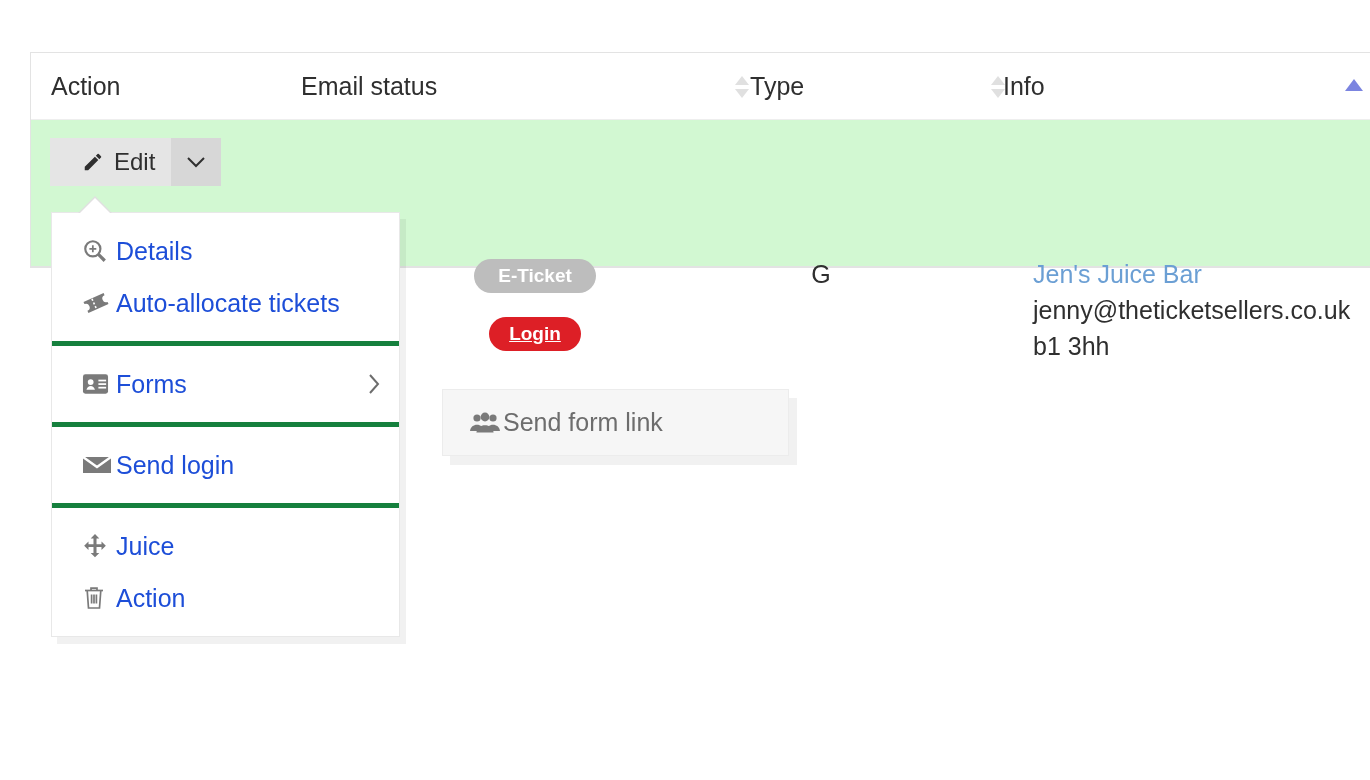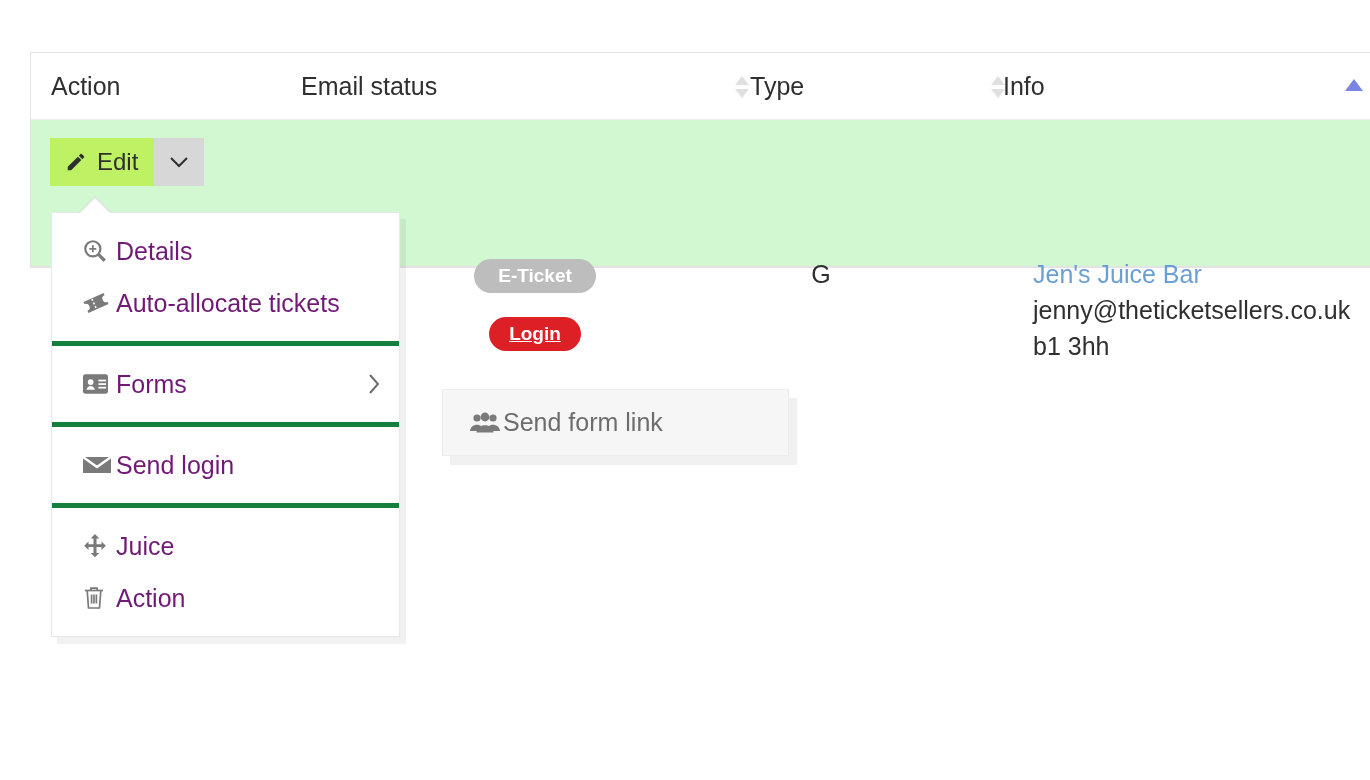--- a/index.html
+++ b/index.html
@@ -95,24 +95,24 @@
   
   .edit-btn-group {
     position: absolute;
     left: 19px;
     top: 18px;
     display: flex;
     align-items: stretch;
     height: 48px;
   }
   .edit-main {
-    background: #bef264;
-    display: flex;
-    align-items: center;
-    padding: 0 16px 0 15px;
+    background: #e5e5e5;
+    display: flex;
+    align-items: center;
+    padding: 0 16px 0 32px;
     gap: 10px;
     cursor: pointer;
     border: none;
     font-size: 24px;
     color: #2f2f2f;
     font-family: "Liberation Sans", sans-serif;
     justify-content: space-between;
   }
   .edit-caret {
     background: #d7d7d7;
@@ -227,21 +227,21 @@
   .menu-item .mi-icon {
     width: 34px;
     min-width: 34px;
     display: flex;
     align-items: center;
     justify-content: flex-start;
     color: #7a7a7a;
   }
   .menu-item .mi-label {
     font-size: 25px;
-    color: #701a75;
+    color: #1d4ed8;
     font-weight: 300;
     white-space: nowrap;
     font-family: "Liberation Sans", sans-serif;
   }
   .menu-item .mi-arrow {
     position: absolute;
     right: 18px;
     color: #6d6d6d;
     display: flex;
     align-items: center;

